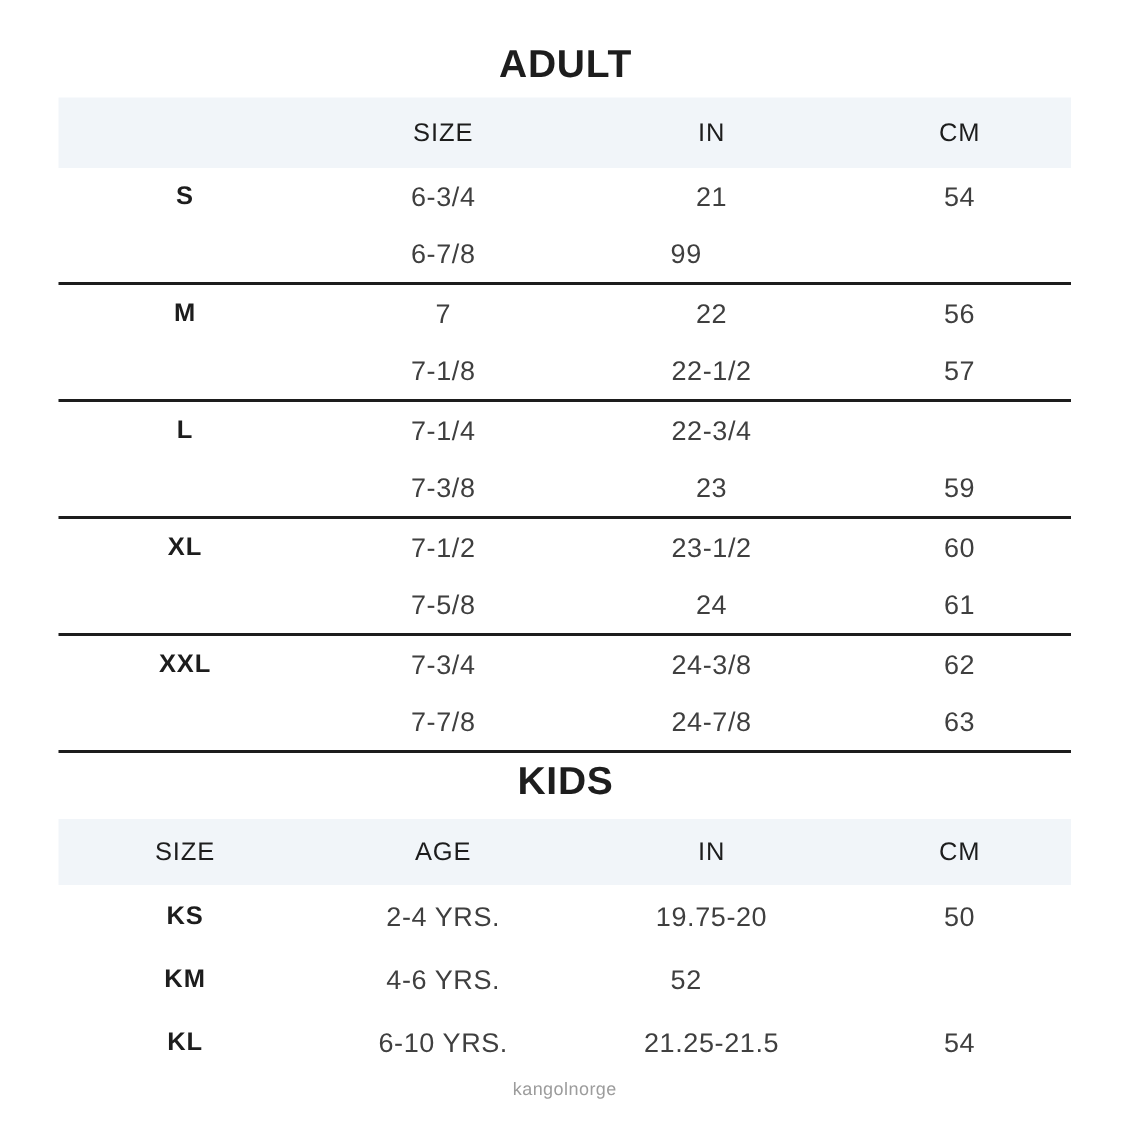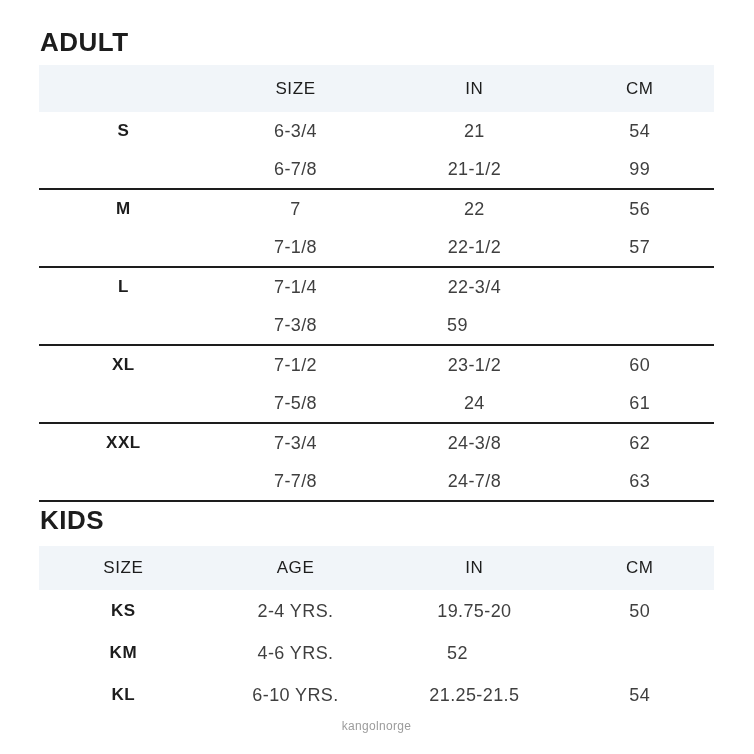--- a/index.html
+++ b/index.html
@@ -12,20 +12,21 @@
     overflow: hidden;
   }
   .page { padding: 0 40px 0 39px; }
 
   .section-title {
     font-size: 26px;
     font-weight: 800;
     letter-spacing: 0.5px;
     line-height: 28px;
     margin: 28px 0 0 1px;
+    text-align: center;
   }
   .section-title.kids { margin-top: 4px; }
 
   .thead {
     display: flex;
     align-items: center;
     height: 47px;
     margin-top: 9px;
     background: var(--band, #f1f5f9);
     font-weight: 400;
@@ -85,21 +86,20 @@
     <div class="group">
       <div class="trow">
         <div class="cell c1 label">S</div>
         <div class="cell c2">6-3/4</div>
         <div class="cell c3">21</div>
         <div class="cell c4">54</div>
       </div>
       <div class="trow">
         <div class="cell c1 label"></div>
         <div class="cell c2">6-7/8</div>
-        <div class="cell c3">21-1/2</div>
         <div class="cell c4">99</div>
       </div>
     </div>
 
     <div class="group">
       <div class="trow">
         <div class="cell c1 label">M</div>
         <div class="cell c2">7</div>
         <div class="cell c3">22</div>
         <div class="cell c4">56</div>
@@ -114,20 +114,21 @@
 
     <div class="group">
       <div class="trow">
         <div class="cell c1 label">L</div>
         <div class="cell c2">7-1/4</div>
         <div class="cell c3">22-3/4</div>
       </div>
       <div class="trow">
         <div class="cell c1 label"></div>
         <div class="cell c2">7-3/8</div>
+        <div class="cell c3">23</div>
         <div class="cell c4">59</div>
       </div>
     </div>
 
     <div class="group">
       <div class="trow">
         <div class="cell c1 label">XL</div>
         <div class="cell c2">7-1/2</div>
         <div class="cell c3">23-1/2</div>
         <div class="cell c4">60</div>

